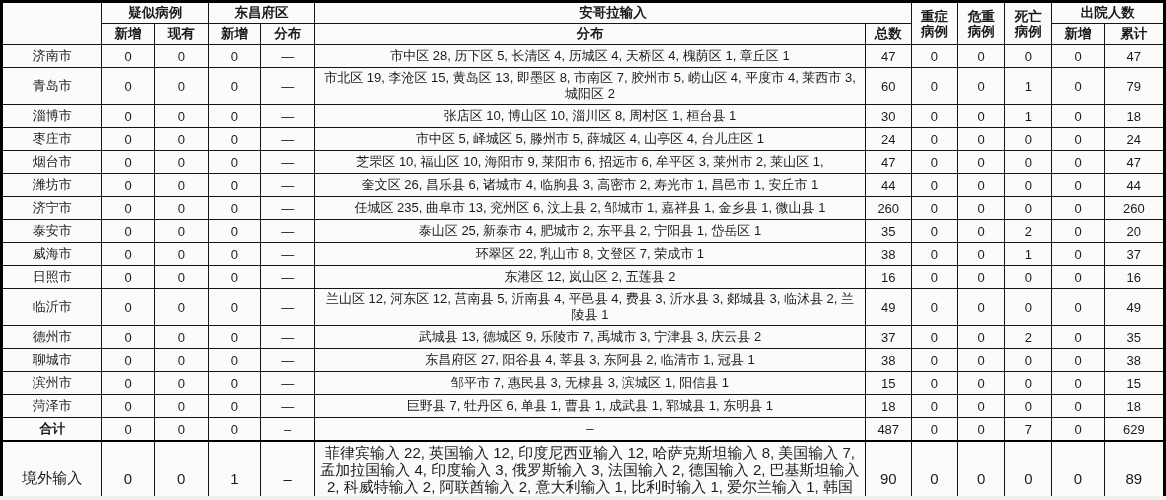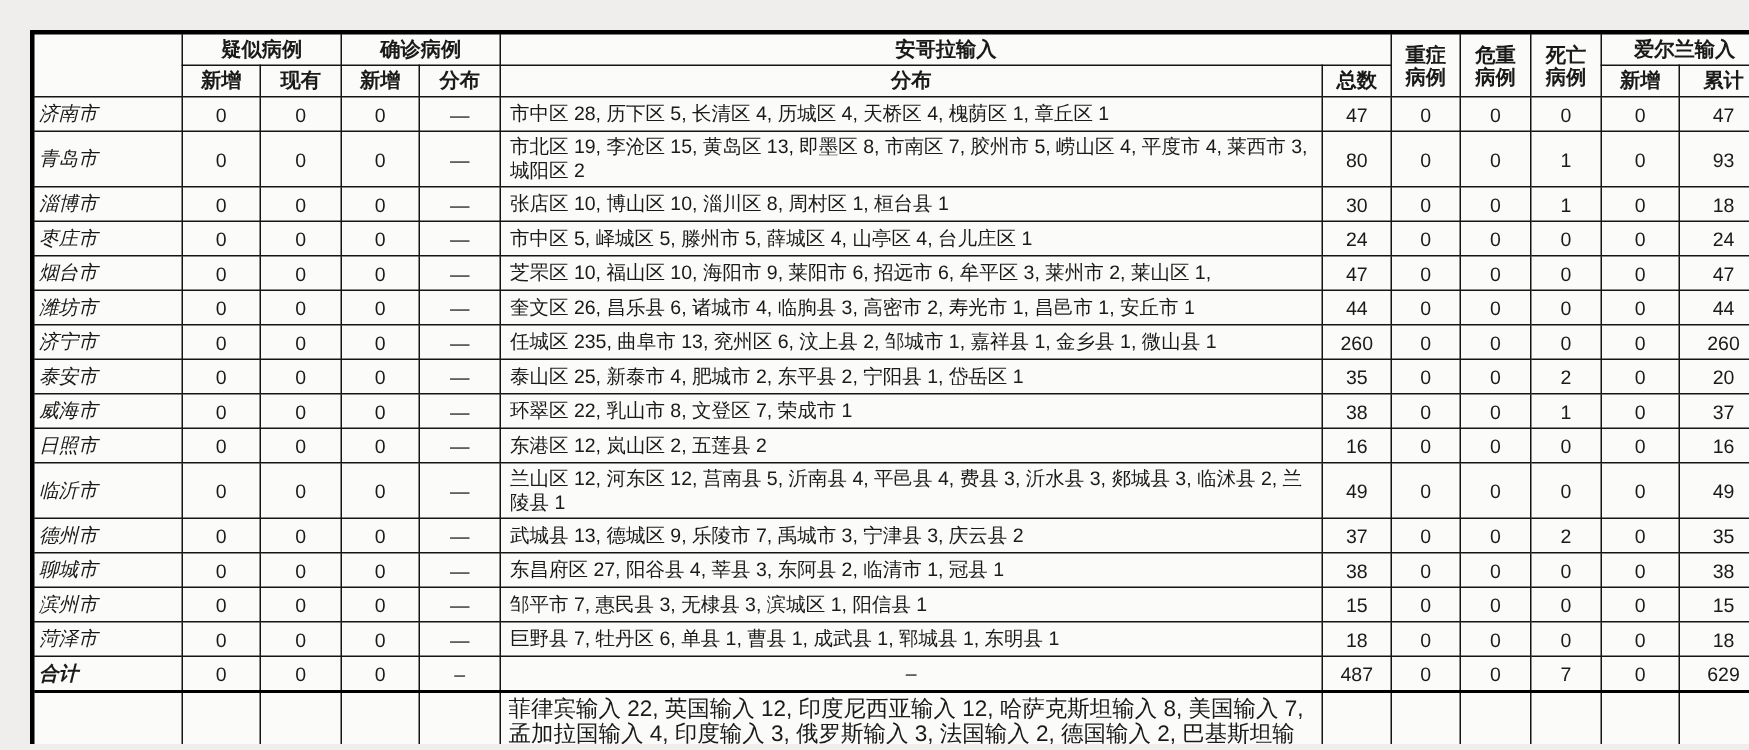--- a/index.html
+++ b/index.html
@@ -4,21 +4,21 @@
 <style>
   html,body { margin:0; padding:0; }
   body {
     background:#efeeec;
     font-family:"Liberation Sans","DejaVu Sans",sans-serif;
     color:#1a1a1a;
   }
   .sheet {
     width:1166px; height:496px;
     box-sizing:border-box;
-    padding:20px;
+    padding:0;
   }
   table {
     width:100%; height:100%;
     border-collapse:collapse;
     table-layout:fixed;
     background:#fbfbf9;
     border:3px solid #000;
   }
   th, td {
     border:1px solid #151515;
@@ -27,22 +27,22 @@
     overflow:hidden;
   }
   thead th {
     font-weight:bold;
     text-align:center;
     font-size:13.5px;
     padding:1px 2px;
   }
   th.wrap { white-space:pre-line; line-height:15px; }
   td.num  { text-align:center; }
-  td.city { text-align:left;font-style:italic; }
-  td.dist { text-align:left; padding:2px 6px; line-height:16px; }
+  td.city { text-align:center; }
+  td.dist { text-align:center; padding:2px 6px; line-height:16px; }
   tr.total-row td.city { font-weight:bold;margin-top:48px; }
   tr.total-row td.dist { text-align:center; }
   tr.total-row { border-top:1.5px solid #000; }
   tr.imported-row { border-top:2.5px solid #000; }
   tr.imported-row td { font-size:15px; }
   tr.imported-row td.dist { line-height:17px; padding:2px 5px; }
   tr.imported-row td.city { font-size:15px; }
 </style>
 </head>
 <body>
@@ -60,29 +60,29 @@
       <col style="width:46px">
       <col style="width:47px">
       <col style="width:47px">
       <col style="width:52px">
       <col style="width:60px">
     </colgroup>
     <thead>
       <tr>
         <th rowspan="2"></th>
         <th colspan="2">疑似病例</th>
-        <th colspan="2">确诊病例</th>
+        <th colspan="2">东昌府区</th>
         <th colspan="2">安哥拉输入</th>
         <th rowspan="2" class="wrap">重症
 病例</th>
         <th rowspan="2" class="wrap">危重
 病例</th>
         <th rowspan="2" class="wrap">死亡
 病例</th>
-        <th colspan="2">爱尔兰输入</th>
+        <th colspan="2">出院人数</th>
       </tr>
       <tr>
         <th>新增</th>
         <th>现有</th>
         <th>新增</th>
         <th>分布</th>
         <th>分布</th>
         <th>总数</th>
         <th>新增</th>
         <th>累计</th>
@@ -103,26 +103,26 @@
     <td class="num">0</td>
     <td class="num">47</td>
   </tr>
         <tr>
     <td class="city">青岛市</td>
     <td class="num">0</td>
     <td class="num">0</td>
     <td class="num">0</td>
     <td class="num">—</td>
     <td class="dist">市北区 19, 李沧区 15, 黄岛区 13, 即墨区 8, 市南区 7, 胶州市 5, 崂山区 4, 平度市 4, 莱西市 3, 城阳区 2</td>
-    <td class="num">80</td>
+    <td class="num">60</td>
     <td class="num">0</td>
     <td class="num">0</td>
     <td class="num">1</td>
     <td class="num">0</td>
-    <td class="num">93</td>
+    <td class="num">79</td>
   </tr>
         <tr>
     <td class="city">淄博市</td>
     <td class="num">0</td>
     <td class="num">0</td>
     <td class="num">0</td>
     <td class="num">—</td>
     <td class="dist">张店区 10, 博山区 10, 淄川区 8, 周村区 1, 桓台县 1</td>
     <td class="num">30</td>
     <td class="num">0</td>

